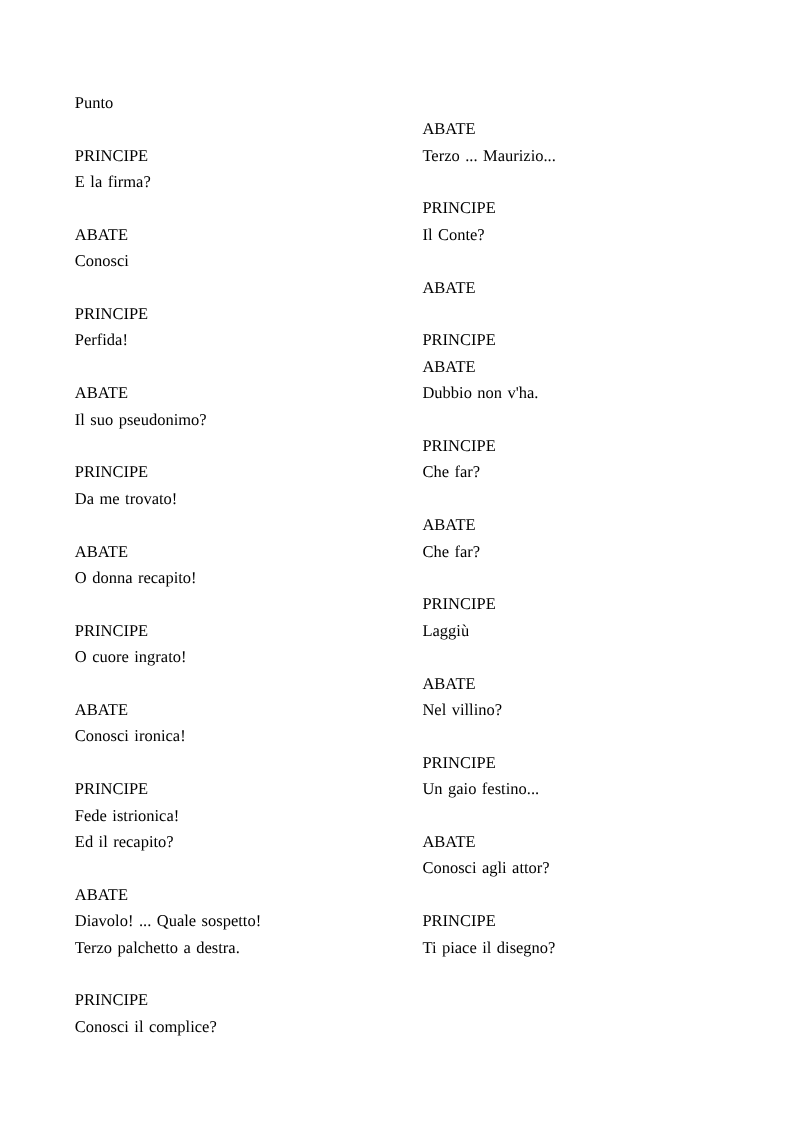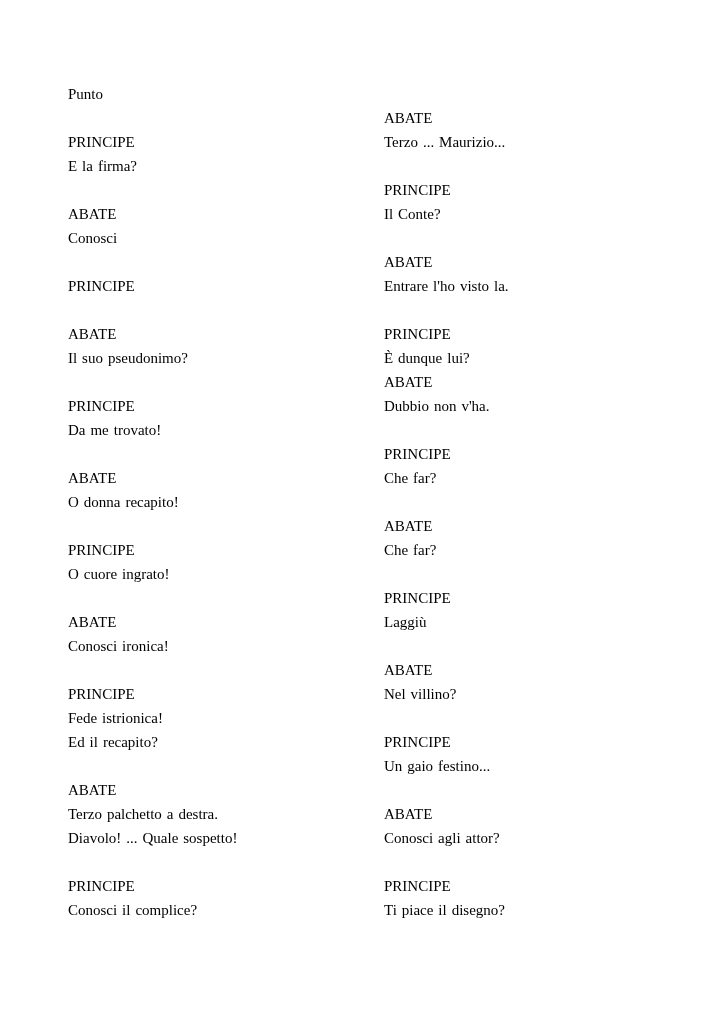--- a/index.html
+++ b/index.html
@@ -39,20 +39,21 @@
   <div class="column column-left">
       <div class="line">Punto</div>
       <div class="line"></div>
       <div class="line">PRINCIPE</div>
       <div class="line">E la firma?</div>
       <div class="line"></div>
       <div class="line">ABATE</div>
       <div class="line">Conosci</div>
       <div class="line"></div>
       <div class="line">PRINCIPE</div>
+      <div class="line">Perfida!</div>
       <div class="line"></div>
       <div class="line">ABATE</div>
       <div class="line">Il suo pseudonimo?</div>
       <div class="line"></div>
       <div class="line">PRINCIPE</div>
       <div class="line">Da me trovato!</div>
       <div class="line"></div>
       <div class="line">ABATE</div>
       <div class="line">O donna recapito!</div>
       <div class="line"></div>
@@ -60,39 +61,37 @@
       <div class="line">O cuore ingrato!</div>
       <div class="line"></div>
       <div class="line">ABATE</div>
       <div class="line">Conosci ironica!</div>
       <div class="line"></div>
       <div class="line">PRINCIPE</div>
       <div class="line">Fede istrionica!</div>
       <div class="line">Ed il recapito?</div>
       <div class="line"></div>
       <div class="line">ABATE</div>
+      <div class="line">Diavolo! ... Quale sospetto!</div>
       <div class="line">Terzo palchetto a destra.</div>
-      <div class="line">Diavolo! ... Quale sospetto!</div>
       <div class="line"></div>
       <div class="line">PRINCIPE</div>
       <div class="line">Conosci il complice?</div>
     </div>
   <div class="column column-right">
       <div class="line"></div>
       <div class="line">ABATE</div>
       <div class="line">Terzo ... Maurizio...</div>
       <div class="line"></div>
       <div class="line">PRINCIPE</div>
       <div class="line">Il Conte?</div>
       <div class="line"></div>
       <div class="line">ABATE</div>
-      <div class="line">Entrare l'ho visto la.</div>
       <div class="line"></div>
       <div class="line">PRINCIPE</div>
-      <div class="line">È dunque lui?</div>
       <div class="line">ABATE</div>
       <div class="line">Dubbio non v'ha.</div>
       <div class="line"></div>
       <div class="line">PRINCIPE</div>
       <div class="line">Che far?</div>
       <div class="line"></div>
       <div class="line">ABATE</div>
       <div class="line">Che far?</div>
       <div class="line"></div>
       <div class="line">PRINCIPE</div>

